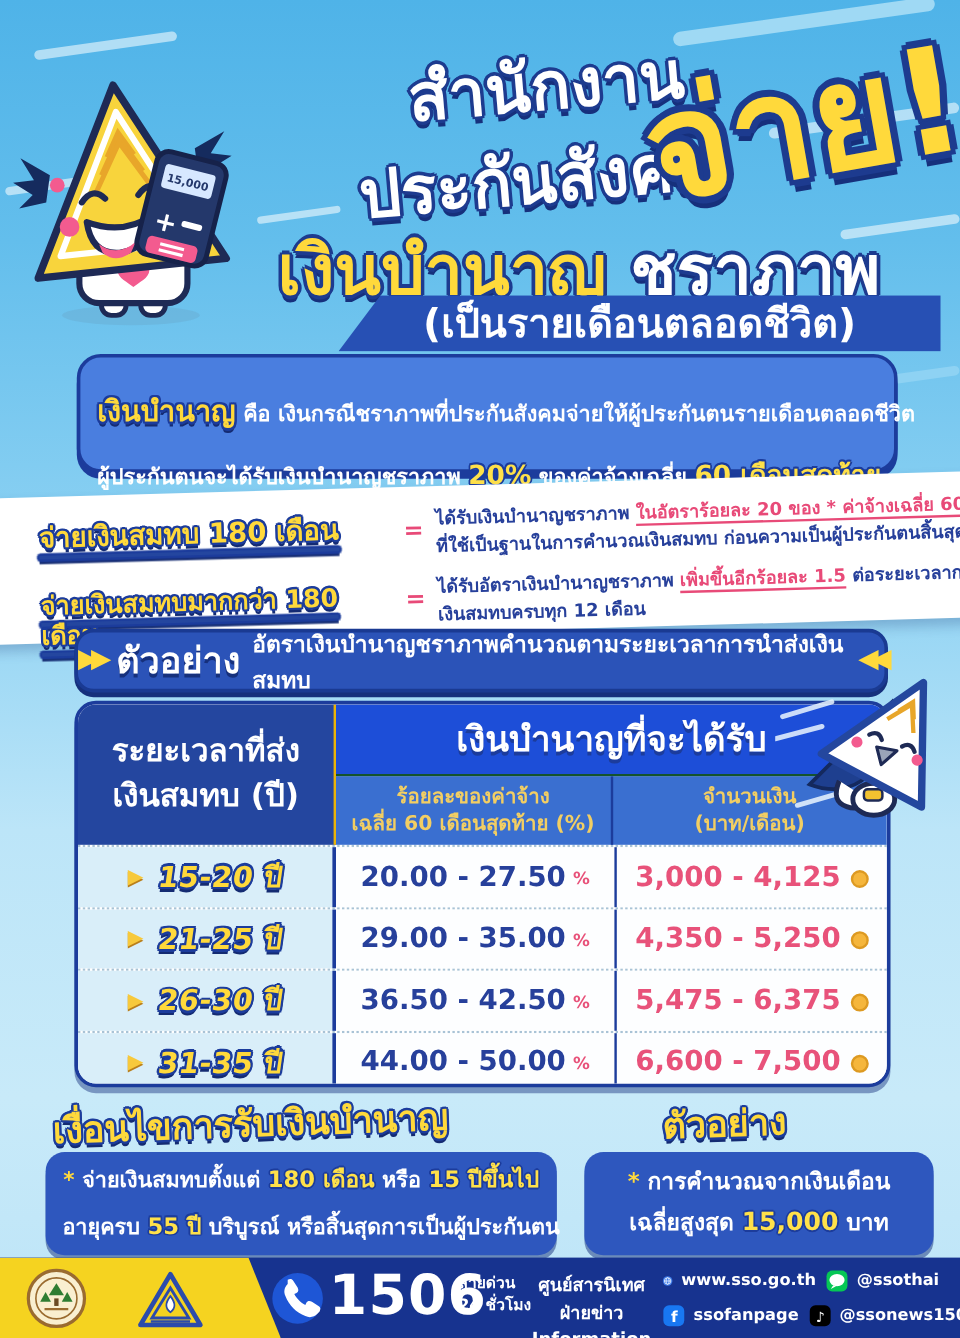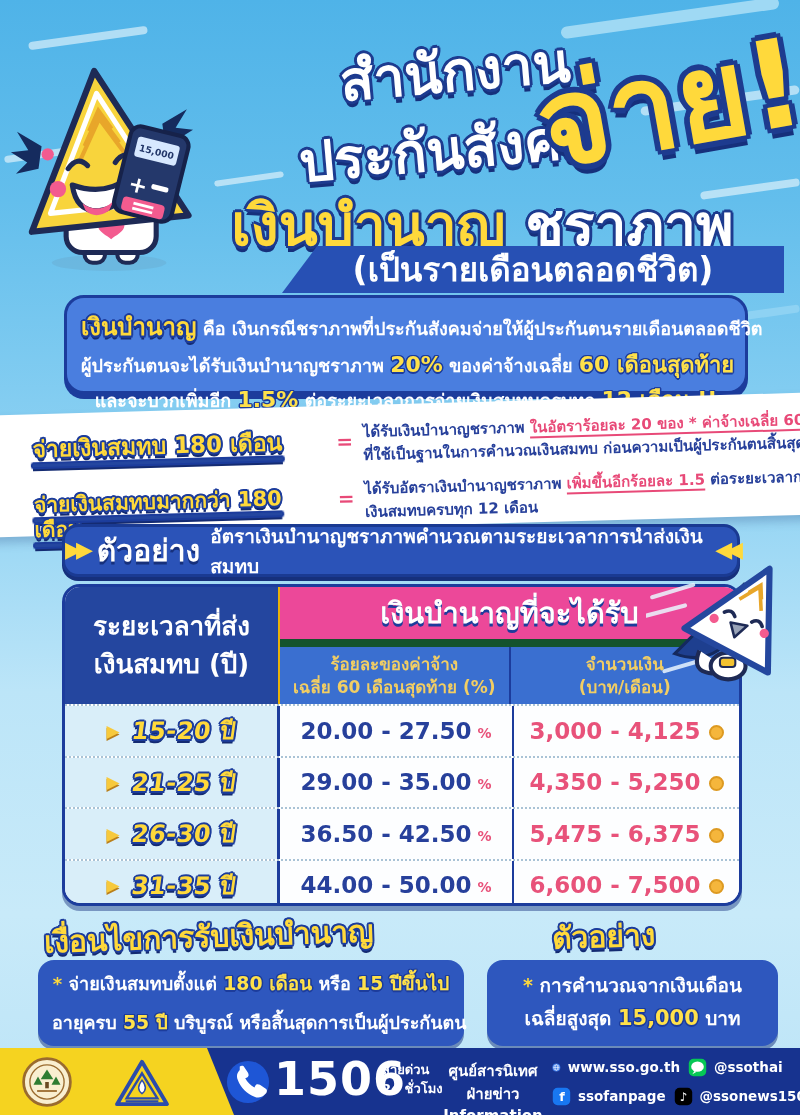--- a/index.html
+++ b/index.html
@@ -16,40 +16,40 @@
   .oy6{color:#FFD93B;font-weight:800;
     text-shadow:-6px 0 #1D3B8F,6px 0 #1D3B8F,0 -6px #1D3B8F,0 6px #1D3B8F,-4px -4px #1D3B8F,4px -4px #1D3B8F,-4px 4px #1D3B8F,4px 4px #1D3B8F,0 10px 0 #16307C;}
   .oy2{color:#FFD93B;font-weight:800;
     text-shadow:-2px 0 #1C3C9C,2px 0 #1C3C9C,0 -2px #1C3C9C,0 2px #1C3C9C,-1.5px -1.5px #1C3C9C,1.5px -1.5px #1C3C9C,-1.5px 1.5px #1C3C9C,1.5px 1.5px #1C3C9C,0 4px 0 #142B72;}
   .hl{color:#FFE14A;font-weight:800;font-size:1.22em;
     text-shadow:-1.5px 0 #1C3C9C,1.5px 0 #1C3C9C,0 -1.5px #1C3C9C,0 1.5px #1C3C9C,1px 1px #1C3C9C,-1px -1px #1C3C9C,1px -1px #1C3C9C,-1px 1px #1C3C9C;}
   .banner{background:#2750B4;clip-path:polygon(7% 0,100% 0,100% 100%,0 100%);
     color:#fff;font-weight:800;font-size:33px;line-height:47px;text-align:center;}
   .introbox{background:#4A7EDF;border:3px solid #1C3C9C;border-radius:20px;
     box-shadow:0 5px 0 #1C3C9C;color:#fff;text-align:center;padding:10px 14px 8px;}
-  .intro-line{font-size:18px;font-weight:700;line-height:1.62;white-space:nowrap;}
+  .intro-line{font-size:18px;font-weight:700;line-height:1.62;white-space:nowrap;margin-top:16px;}
   .panel{background:#fff;box-shadow:0 6px 10px rgba(30,60,120,.25);transform:rotate(-1.6deg);padding:16px 30px 10px 48px;}
   .cond-row{display:flex;align-items:flex-start;margin-bottom:10px;}
   .badge{flex:0 0 300px;font-size:23px;line-height:1.2;padding-top:6px;
     text-decoration:underline;text-decoration-color:#24469F;text-decoration-thickness:3px;text-underline-offset:7px;}
   .eq{color:#E84A78;font-weight:800;font-size:20px;margin:8px 10px 0 4px;}
   .cond-text{color:#27409B;font-weight:700;font-size:15px;line-height:1.55;white-space:nowrap;}
   .pinku{color:#E84A78;text-decoration:underline;text-decoration-thickness:2px;text-underline-offset:4px;}
   .band{background:#2B53B8;border:3px solid #1A3A92;border-radius:16px;box-shadow:0 4px 0 #16307C;
     display:flex;align-items:center;justify-content:center;gap:10px;color:#fff;}
   .band .arrow{color:#FFD93B;font-size:22px;letter-spacing:-6px;margin-top:-2px;}
   .band .lbl{font-size:30px;font-weight:800;text-shadow:0 3px 0 #16307C;}
   .band .txt{font-size:19px;font-weight:700;}
   .ptable{border:3px solid #1C3C9C;border-radius:18px;overflow:hidden;background:#fff;box-shadow:0 5px 0 rgba(22,48,124,.45);}
   .thdr{display:flex;height:117px;}
   .th-period{flex:0 0 215px;background:#24469F;color:#fff;display:flex;flex-direction:column;justify-content:center;
     text-align:center;font-size:26px;font-weight:800;line-height:1.45;border-right:2px solid #eab308;}
   .th-right{flex:1;display:flex;flex-direction:column;}
-  .th-group{height:60px;background:#ec4899;color:#fff;font-size:29px;font-weight:800;display:flex;align-items:center;justify-content:center;
-    text-shadow:0 3px 0 #1C3C9C;border-bottom:8px solid #14532d;font-family:Liberation Mono, monospace;}
+  .th-group{height:60px;background:#1d4ed8;color:#fff;font-size:29px;font-weight:800;display:flex;align-items:center;justify-content:center;
+    text-shadow:0 3px 0 #1C3C9C;border-bottom:2px solid #14532d;font-family:Liberation Mono, monospace;}
   .th-sub{flex:1;display:flex;background:#3A6FD0;}
   .th-sub>div{flex:1;display:flex;flex-direction:column;justify-content:center;text-align:center;
     color:#F2CE63;font-weight:800;font-size:17px;line-height:1.35;}
   .th-sub>div:last-child{border-left:2px solid #1C3C9C;}
   .trow{display:flex;height:51.5px;border-top:2px dotted #A9C3D6;}
   .trow:first-of-type{border-top:3px solid #1C3C9C;}
   .td-period{flex:0 0 215px;background:#D9EEF9;border-right:3px solid #1C3C9C;display:flex;align-items:center;justify-content:center;gap:12px;}
   .row-arrow{color:#F7C93C;font-size:17px;text-shadow:0 1.5px 0 #B97F1B;}
   .period{font-size:24px;transform:skewX(-8deg);letter-spacing:.5px;}
   .td-pct{flex:0 0 232px;display:flex;align-items:center;justify-content:center;gap:6px;background:#FDFEFF;}

